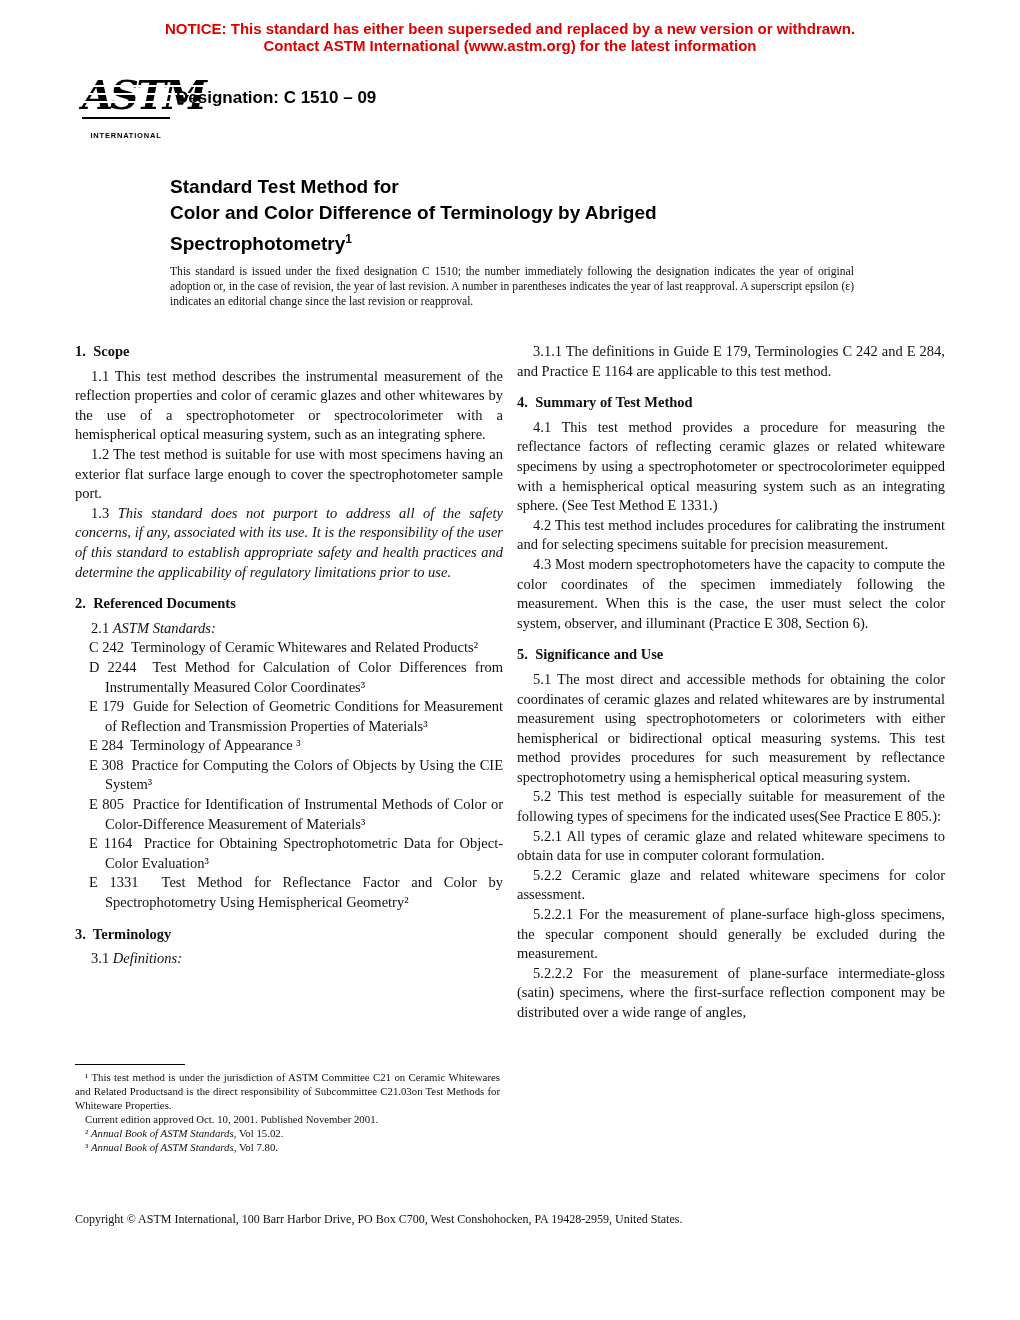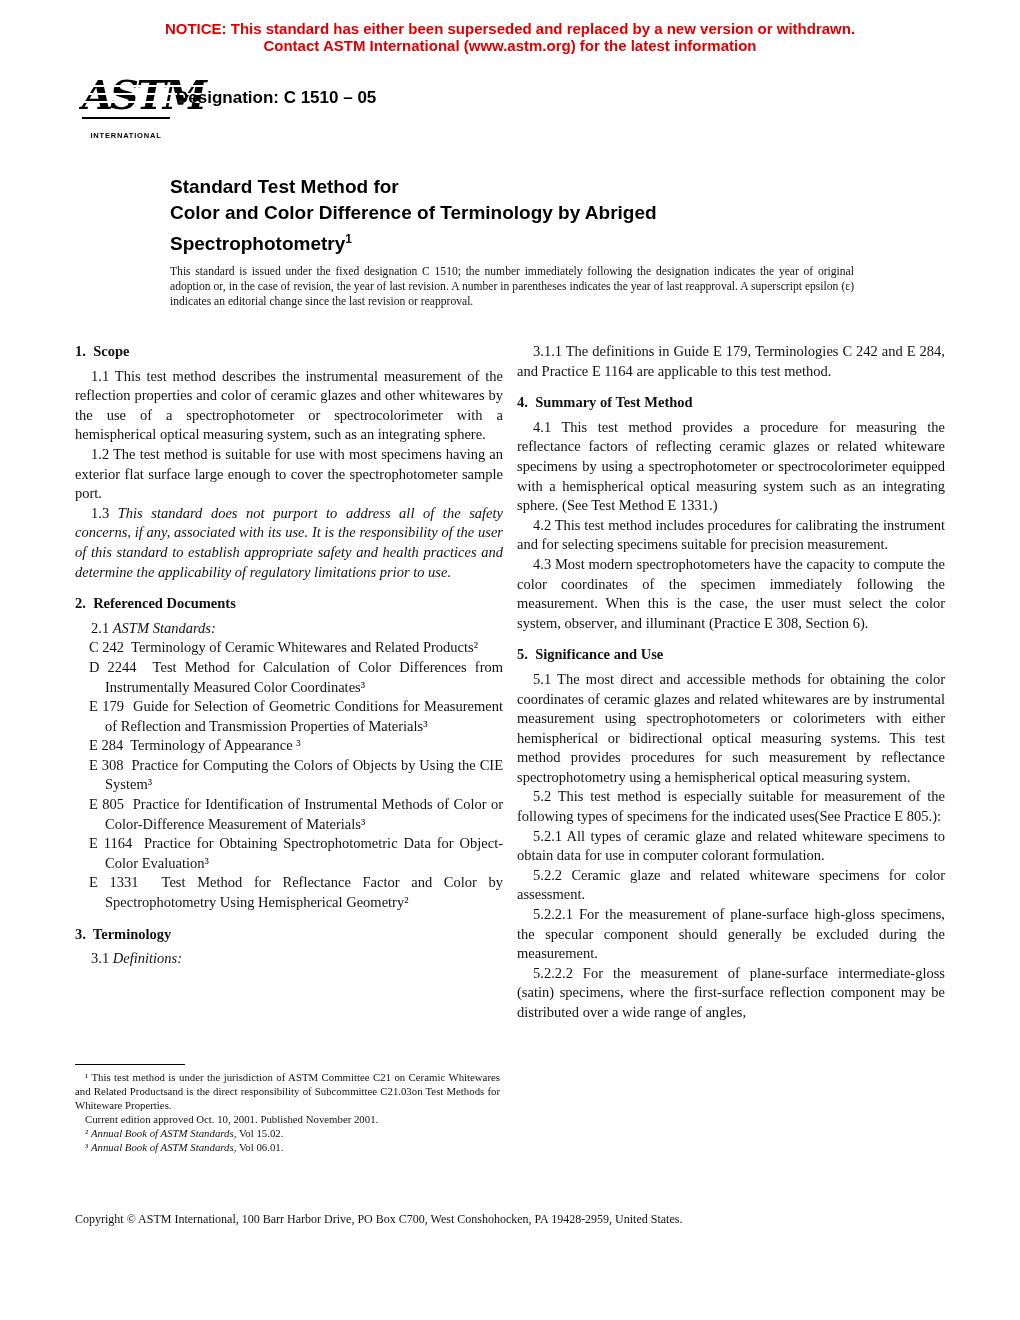--- a/index.html
+++ b/index.html
@@ -69,21 +69,21 @@
   <div class="logo">
     <div class="logo-astm">
       <span>ASTM</span>
       <i class="stripe s1"></i>
       <i class="stripe s2"></i>
       <i class="stripe s3"></i>
     </div>
     <div class="logo-intl">INTERNATIONAL</div>
   </div>
 
-  <div class="designation">Designation: C 1510 – 05</div>
+  <div class="designation">Designation: C 1510 – 09</div>
 
   <div class="titleblock">
     <div>Standard Test Method for</div>
     <div>Color and Color Difference of Terminology by Abriged</div>
     <div><span>Spectrophotometry</span><sup>1</sup></div>
   </div>
 
   <div class="issued">This standard is issued under the fixed designation C 1510; the number immediately following the designation indicates the year of original adoption or, in the case of revision, the year of last revision. A number in parentheses indicates the year of last reapproval. A superscript epsilon (ε) indicates an editorial change since the last revision or reapproval.</div>
 
   <div class="columns">
@@ -119,20 +119,20 @@
         <div class="blk p">5.2.2.1 For the measurement of plane-surface high-gloss specimens, the specular component should generally be excluded during the measurement.</div>
         <div class="blk p">5.2.2.2 For the measurement of plane-surface intermediate-gloss (satin) specimens, where the first-surface reflection component may be distributed over a wide range of angles,</div>
       </div>
   </div>
 
   <div class="fnrule"></div>
   <div class="footnotes" id="footnotes">
       <div class="blk fn">¹ This test method is under the jurisdiction of ASTM Committee C21 on Ceramic Whitewares and Related Productsand is the direct responsibility of Subcommittee C21.03on Test Methods for Whiteware Properties.</div>
       <div class="blk fn">Current edition approved Oct. 10, 2001. Published November 2001.</div>
       <div class="blk fn"><span>² </span><span class="it">Annual Book of ASTM Standards</span><span>, Vol 15.02.</span></div>
-      <div class="blk fn"><span>³ </span><span class="it">Annual Book of ASTM Standards</span><span>, Vol 06.01.</span></div>
+      <div class="blk fn"><span>³ </span><span class="it">Annual Book of ASTM Standards</span><span>, Vol 7.80.</span></div>
     </div>
 
   <div class="copyright">Copyright © ASTM International, 100 Barr Harbor Drive, PO Box C700, West Conshohocken, PA 19428-2959, United States.</div>
 
   <div class="pageno">1</div>
 
 </div>
 
 </body></html>

